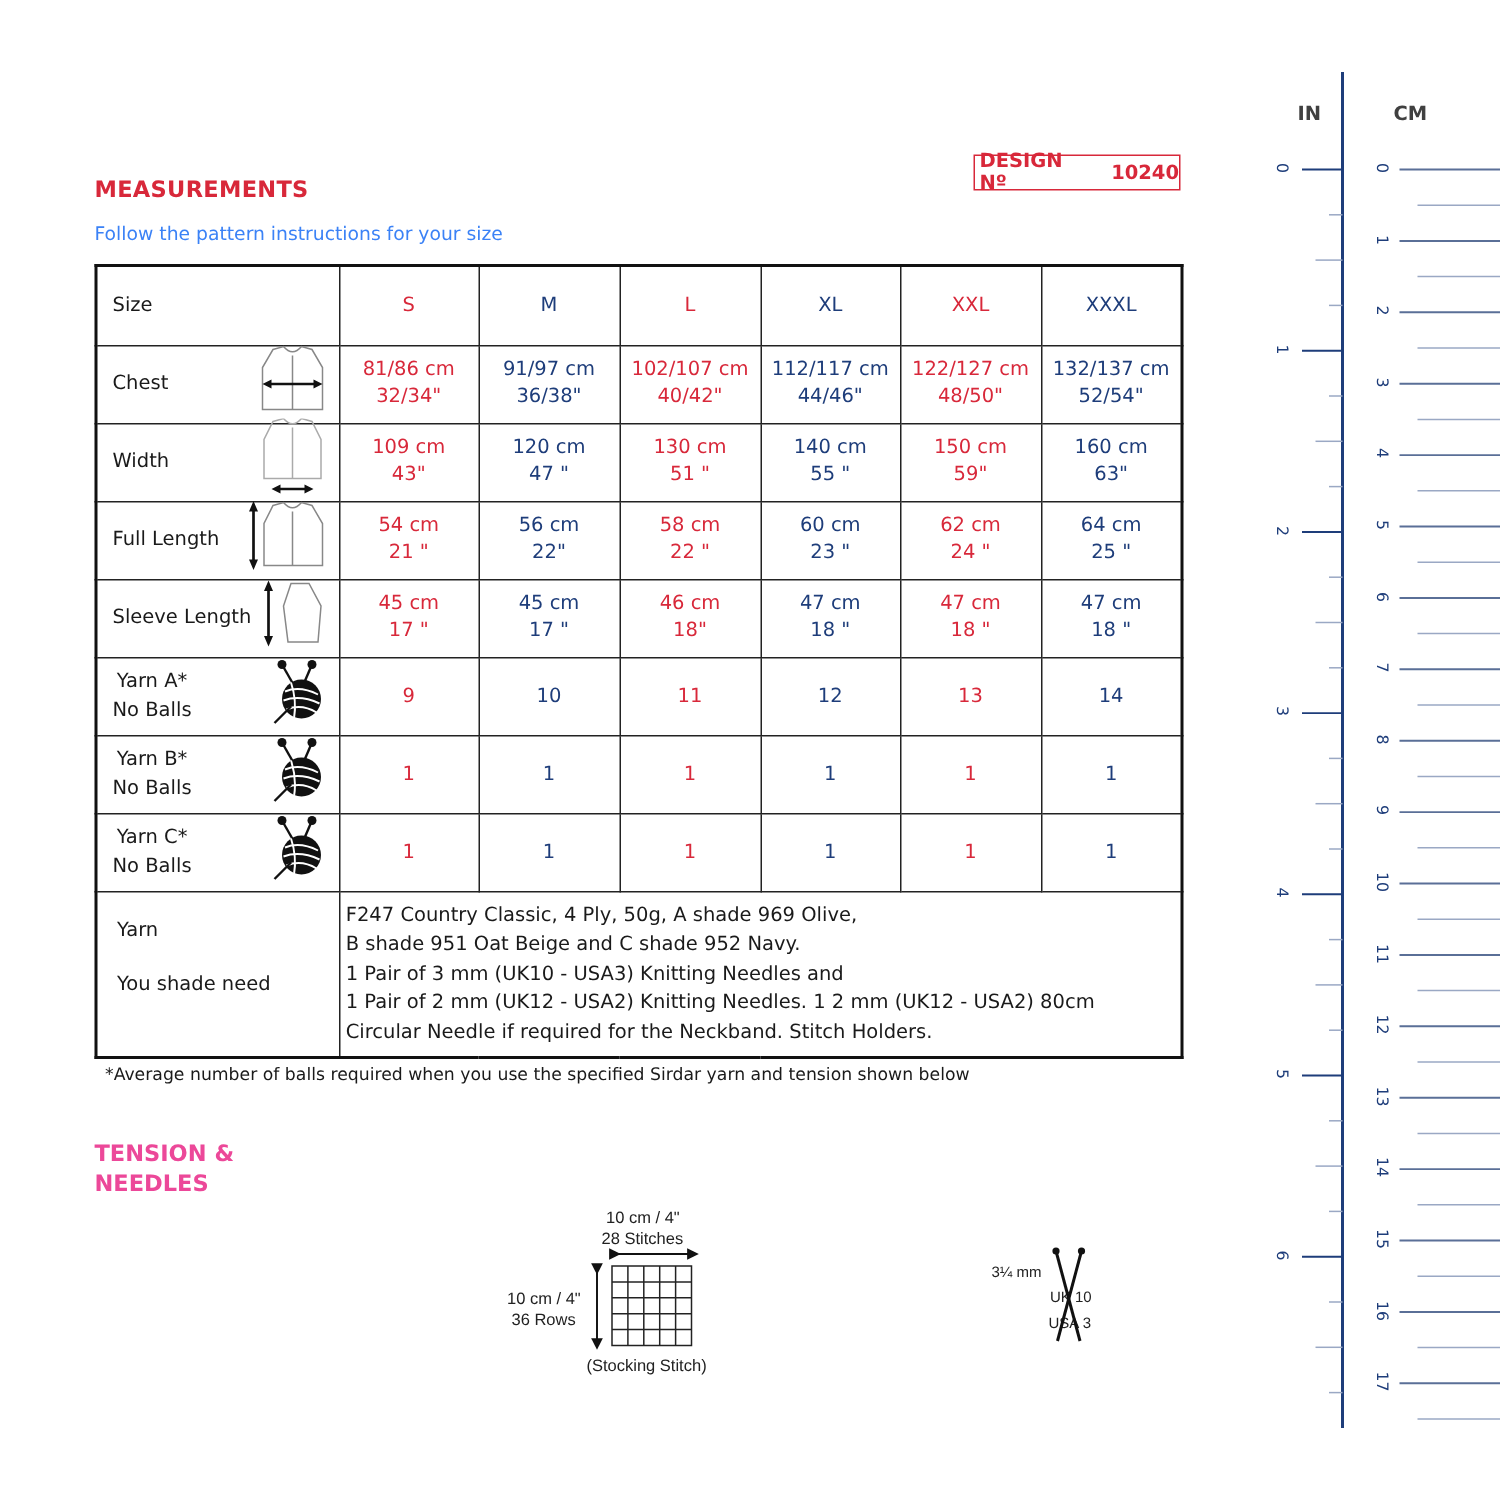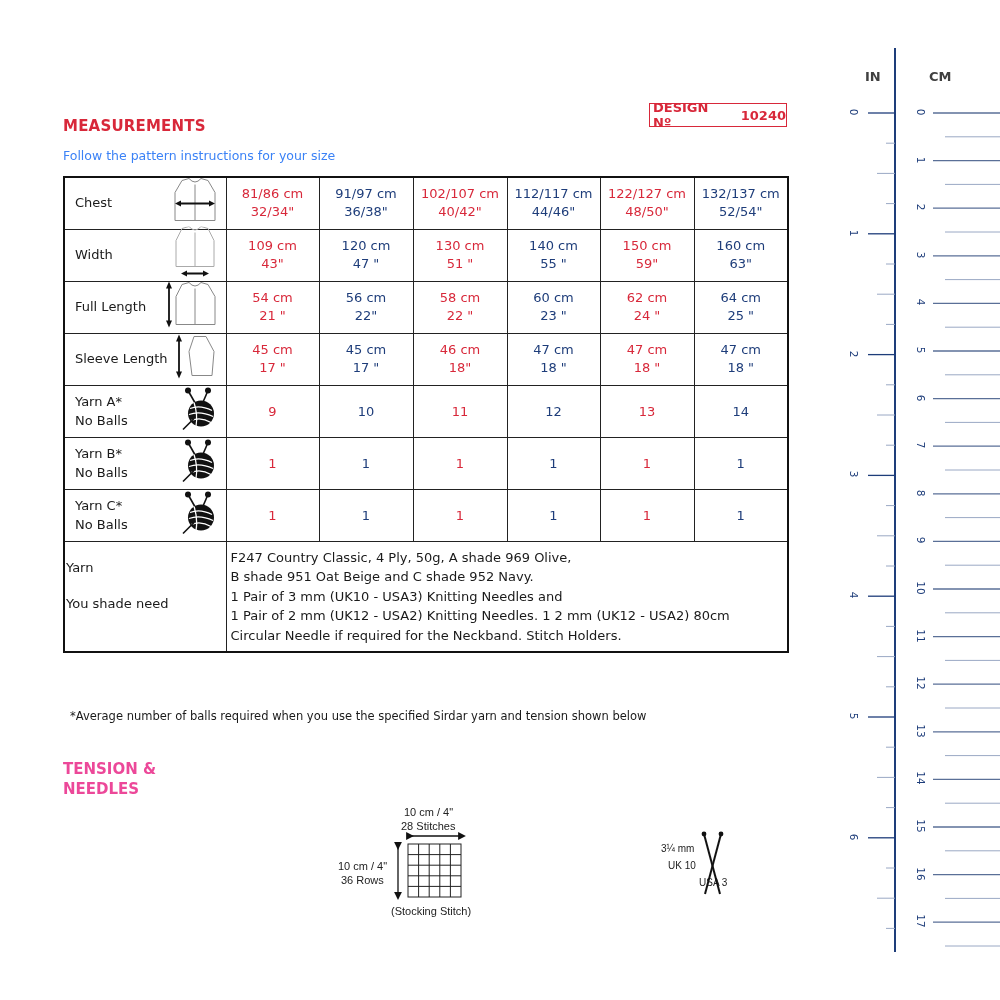--- a/index.html
+++ b/index.html
@@ -28,23 +28,23 @@
     position: absolute; left: 63px; top: 176px; width: 724px;
     border-collapse: collapse; table-layout: fixed;
     border: 2px solid #111;
   }
   #measure td { border: 1.3px solid #222; font-size: 13px; text-align: center; vertical-align: middle; }
   #measure td.lbl { text-align: left; padding-left: 10px; position: relative; }
   #measure tr.r-size td { height: 53px; }
   #measure tr.r-meas td { height: 52px; line-height: 18px; }
   #measure tr.r-yarn td { height: 52px; line-height: 19px; }
   #measure tr.r-info td { height: 107px; text-align: left; vertical-align: top; }
-  .lbl .lbltext { display: inline-block; }
+  .lbl .lbltext { display: inline-block; text-align: center; }
   .lbl .icon { position: absolute; right: 8px; top: 50%; transform: translateY(-50%); }
-  .info-left { padding: 8px 1px; line-height: 36px; font-size: 13px; }
+  .info-left { padding: 8px 13px; line-height: 36px; font-size: 13px; }
   .info-right { padding: 6px 4px; font-size: 13px; line-height: 19.5px; }
 
   #footnote { position: absolute; left: 70px; top: 709px; font-size: 11.5px; color: #1a1a1a; }
   #heading-tension {
     position: absolute; left: 63px; top: 759px; width: 120px;
     font-size: 15px; font-weight: bold; color: #ec4899; line-height: 20px;
   }
 
   .small { font-family: "Liberation Sans", sans-serif; font-size: 11px; color: #222; position: absolute; }
 
@@ -66,20 +66,29 @@
   <colgroup>
     <col style="width:162px">
       <col style="width:93px">
       <col style="width:94px">
       <col style="width:94px">
       <col style="width:93px">
       <col style="width:94px">
       <col style="width:94px">
   </colgroup>
   <tbody id="tbody">
+      <tr class="r-size">
+        <td class="lbl"><span>Size</span></td>
+        <td class=""><span class="red">S</span></td>
+        <td class=""><span class="blue">M</span></td>
+        <td class=""><span class="red">L</span></td>
+        <td class=""><span class="blue">XL</span></td>
+        <td class=""><span class="red">XXL</span></td>
+        <td class=""><span class="blue">XXXL</span></td>
+      </tr>
       <tr class="r-meas">
         <td class="lbl"><span class="lbltext">Chest</span><span class="icon"><svg width="46" height="48" viewBox="0 0 46 48">
               <path d="M10 4 L17 2 Q23 9 29 2 L36 4 L43 16 L43 44 L3 44 L3 16 Z" fill="none" stroke="#888" stroke-width="1"></path>
               <line x1="23" y1="8" x2="23" y2="44" stroke="#888" stroke-width="1"></line>
               <line x1="6" y1="27" x2="40" y2="27" stroke="#111" stroke-width="1.8"></line>
               <path d="M3 27 L9 24 L9 30Z M43 27 L37 24 L37 30Z" fill="#111"></path>
             </svg></span></td>
         <td class="">
           <div class="red"><span>81/86 cm</span><br><span>32/34"</span></div>
         </td>
@@ -285,21 +294,21 @@
       <line x1="18" y1="26.6" x2="71" y2="26.6"></line>
         <line x1="18" y1="37.2" x2="71" y2="37.2"></line>
       <line x1="18" y1="47.8" x2="71" y2="47.8"></line>
         <line x1="18" y1="58.4" x2="71" y2="58.4"></line>
     </g>
   </svg>
 </div>
 
 <div>
   <div class="small" style="left:661px;top:843px;font-size:10px;">3¼ mm</div>
-  <div class="small" style="left:668px;top:860px;font-size:10px;">UK 10</div>
+  <div class="small" style="left:700px;top:860px;font-size:10px;">UK 10</div>
   <div class="small" style="left:667px;top:877px;font-size:10px;margin-left:32px;">USA 3</div>
   <svg style="position:absolute;left:700px;top:830px;" width="26" height="68">
     <line x1="4" y1="4" x2="20" y2="64" stroke="#111" stroke-width="2"></line>
     <line x1="21" y1="4" x2="5" y2="64" stroke="#111" stroke-width="2"></line>
     <circle cx="4" cy="4" r="2.4" fill="#111"></circle>
       <circle cx="21" cy="4" r="2.4" fill="#111"></circle>
   </svg>
 </div>
 
 <div id="ruler">

